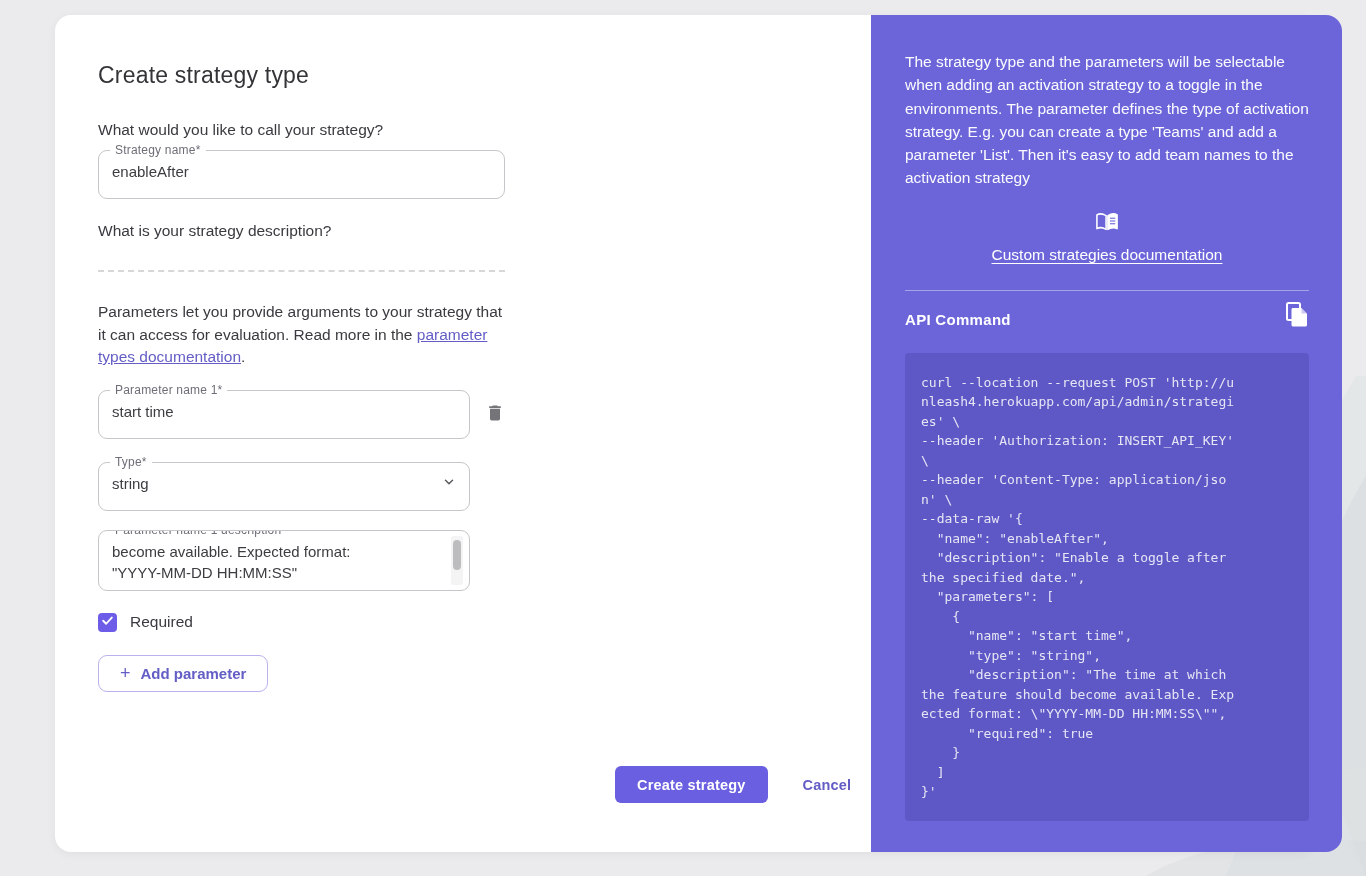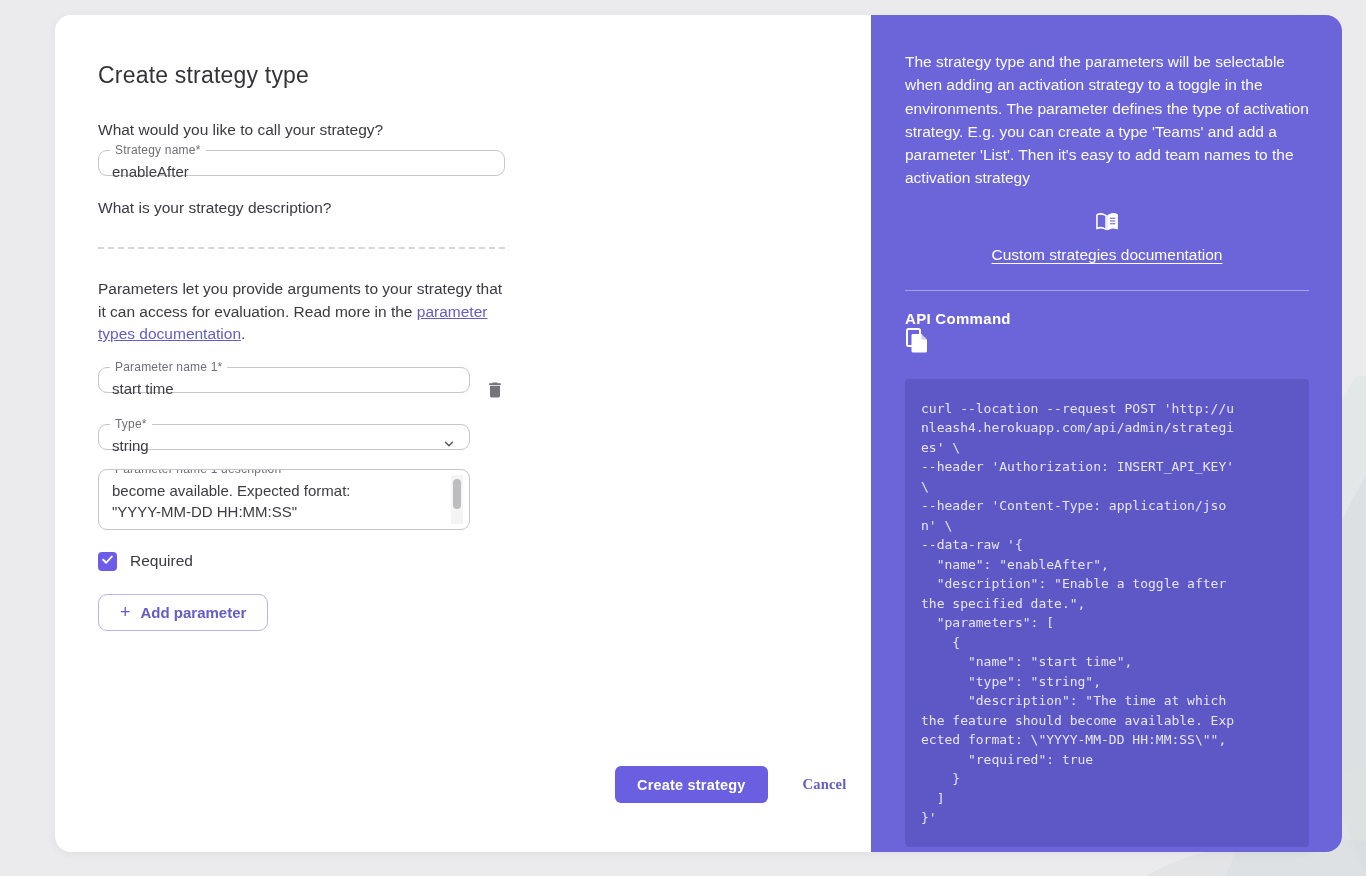--- a/index.html
+++ b/index.html
@@ -30,21 +30,21 @@
     background:#fff; width:407px;
   }
   .mui-field .float-label {
     position:absolute; top:-8px; left:11px; background:#fff; padding:0 5px;
     font-size:12px; color:#6e6e78; letter-spacing:.2px; line-height:14px;
   }
   .mui-field .field-value {
     font-size:15px; color:#3c3c41; padding:10px 13px 8px 13px;
     white-space:pre-wrap; line-height:21px;
   }
-  .h-input { height:26px; }
+  .h-input { height:49px; }
   .h-textarea { height:62px; }
 
   .name-field { margin-bottom:23px; }
   .desc-field { margin-bottom:0; }
 
   .dashed-divider {
     border:none; border-top:2px dashed #d7d7d9; width:407px;
     margin:30px 0 0 0;
   }
   .params-intro {
@@ -86,35 +86,35 @@
   }
   .add-param-btn .plus { font-size:18px; font-weight:400; }
 
   .actions { position:absolute; left:515px; top:751px; display:flex; align-items:center; }
   .primary-btn {
     background:#6a5fe0; color:#ffffff; border:none; border-radius:6px;
     font-family:inherit; font-size:14.5px; font-weight:700; letter-spacing:.2px;
     padding:0 22px; height:37px; cursor:pointer;margin-left:45px;
   }
   .cancel-btn {
-    background:none; border:none; color:#635dc5; font-family:Liberation Serif, serif;
+    background:none; border:none; color:#635dc5; font-family:Liberation Sans, sans-serif;
     font-size:14.5px; font-weight:700; margin-left:35px; cursor:pointer; letter-spacing:.2px;
   }
 
   
   .side-panel {
     position:absolute; left:816px; top:0; width:471px; height:837px;
     background:#6c65d9; border-radius:0 16px 16px 0;
     padding:35px 33px 0 34px; color:#fff;
   }
   .panel-info { font-size:15.5px; line-height:23.3px; color:#fbfbfe; }
   .docs-row { display:flex; align-items:center; gap:11px; margin-top:23px; cursor:pointer;flex-direction:column; }
   .docs-link { color:#fff; font-size:15.5px; text-decoration:underline; text-underline-offset:3px; }
   .panel-divider { border:none; border-top:1px solid rgba(255,255,255,.4); margin-top:26px; }
-  .api-row { display:flex; align-items:flex-start; justify-content:space-between; margin-top:19px;flex-direction:column; }
+  .api-row { display:flex; align-items:flex-end; justify-content:space-between; margin-top:10px; }
   .api-title { font-size:15px; font-weight:700; letter-spacing:.3px; }
   .copy-btn { background:none; border:none; cursor:pointer; line-height:0; }
   .code-block {
     margin-top:25px; background:#5e58c7; border-radius:4px;
     padding:20px 16px; height:468px; overflow:hidden;
   }
   .code-block pre {
     font-family:"DejaVu Sans Mono", monospace;
     font-size:13px; line-height:19.5px; color:#e6e5f4;
     white-space:pre-wrap; word-break:break-all; width:40ch;

